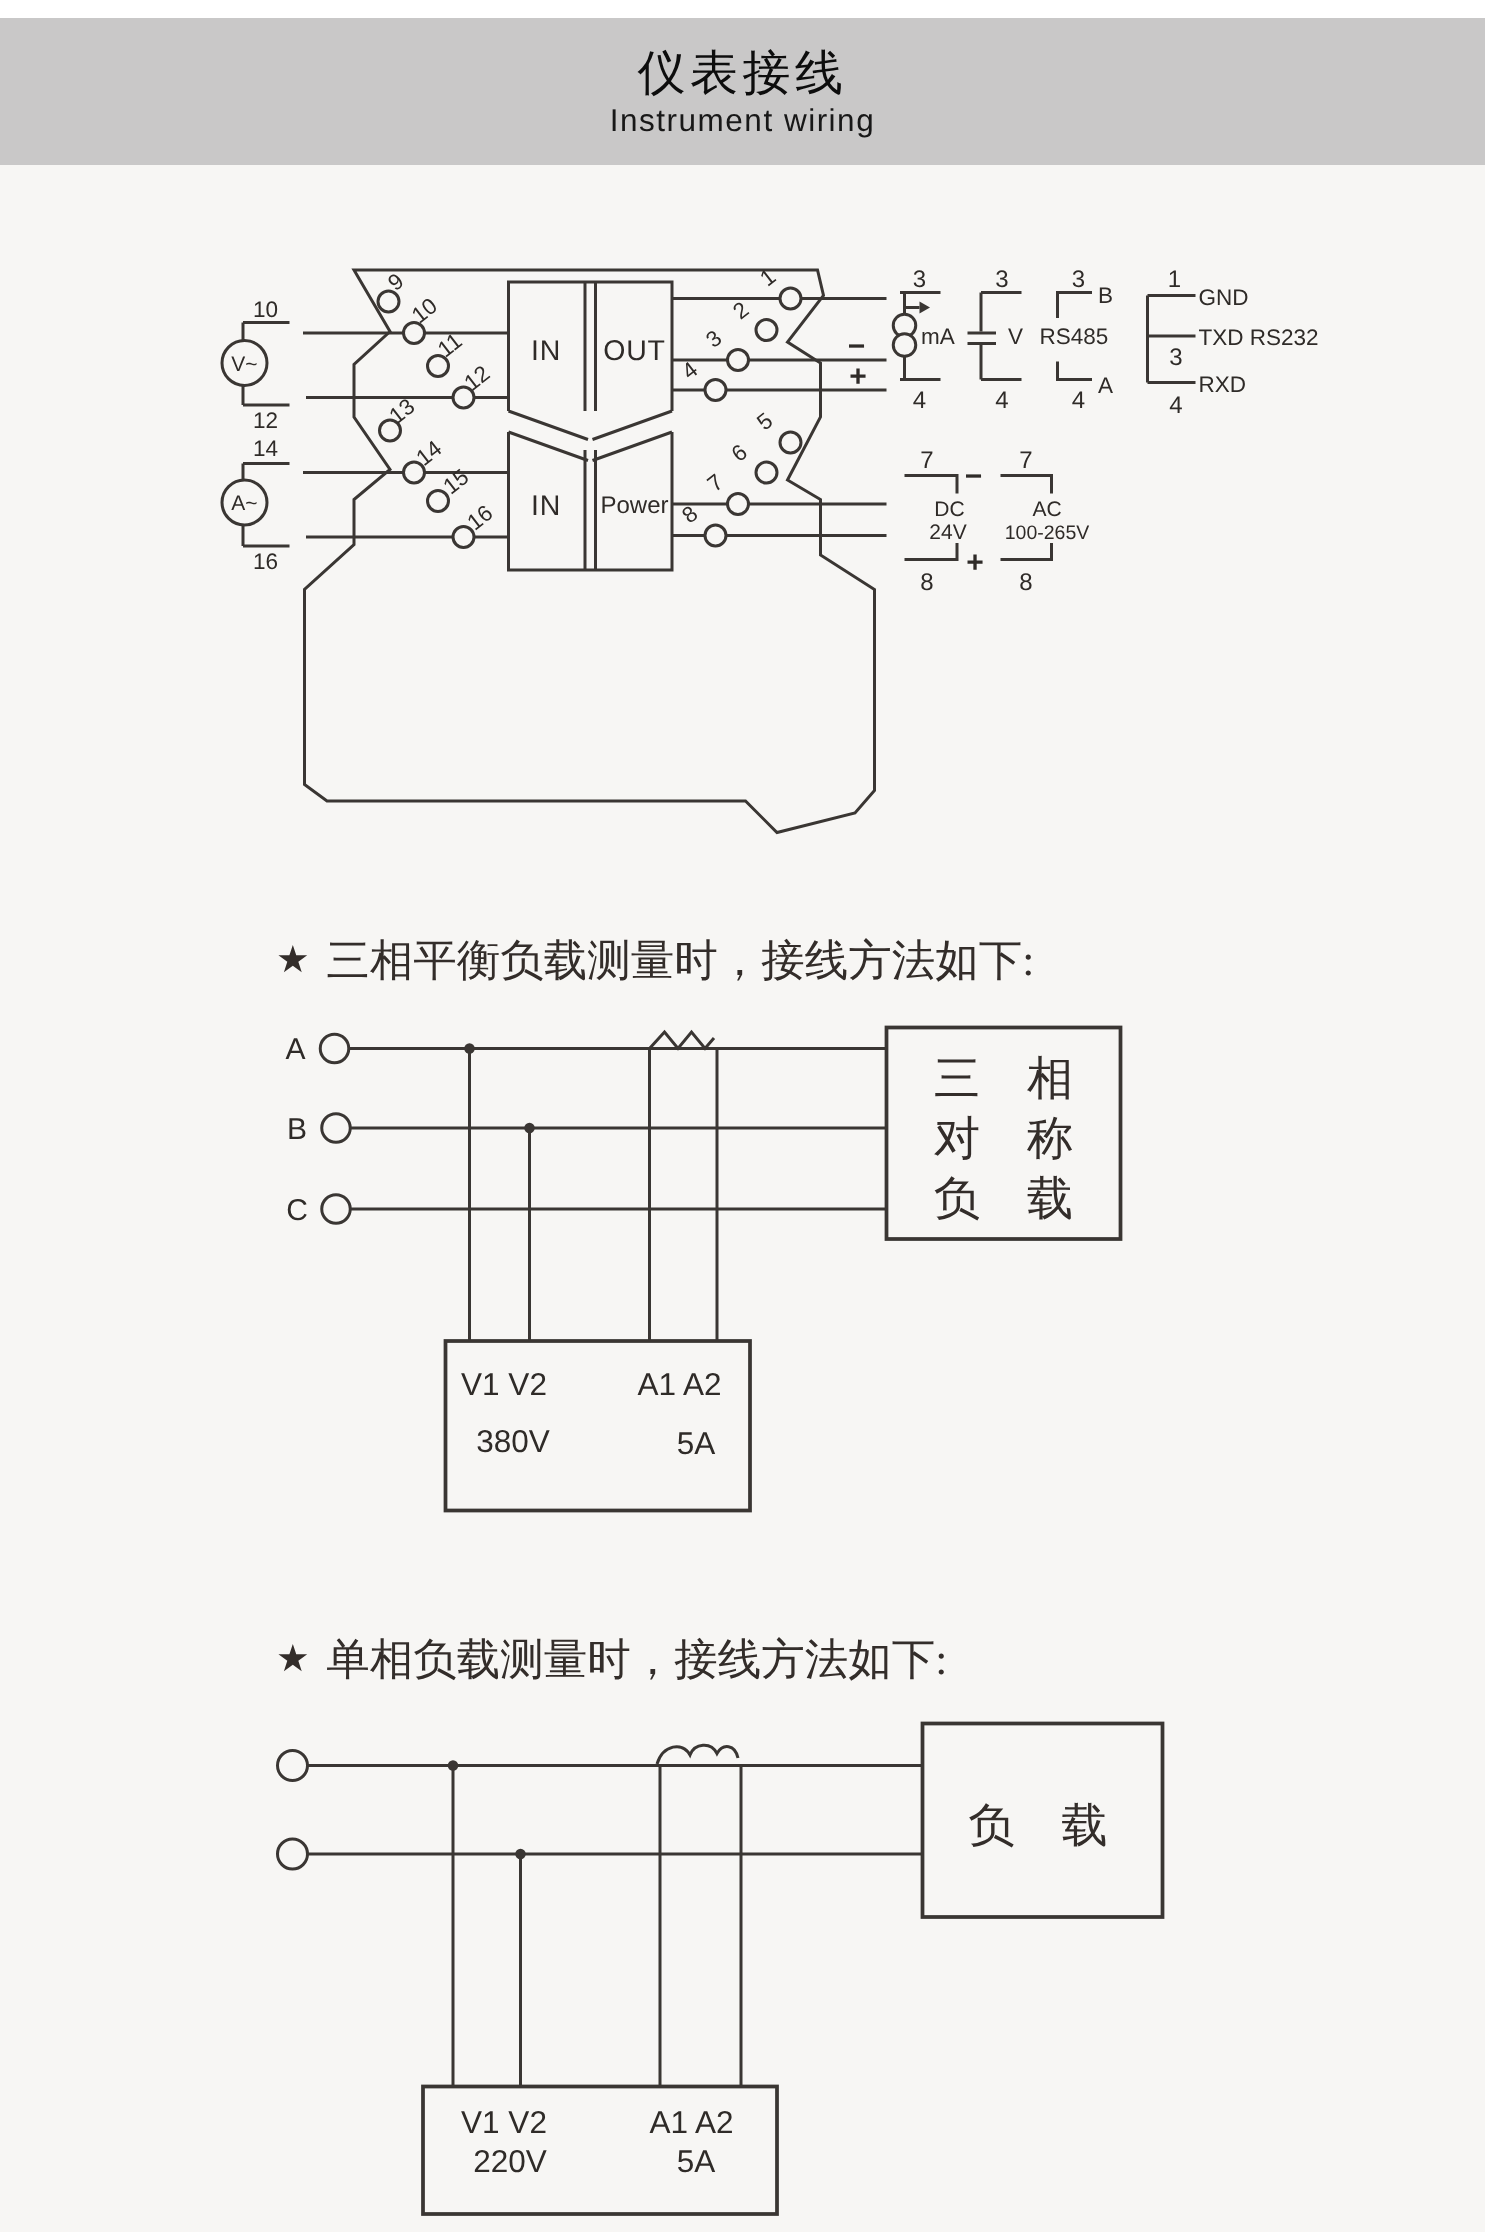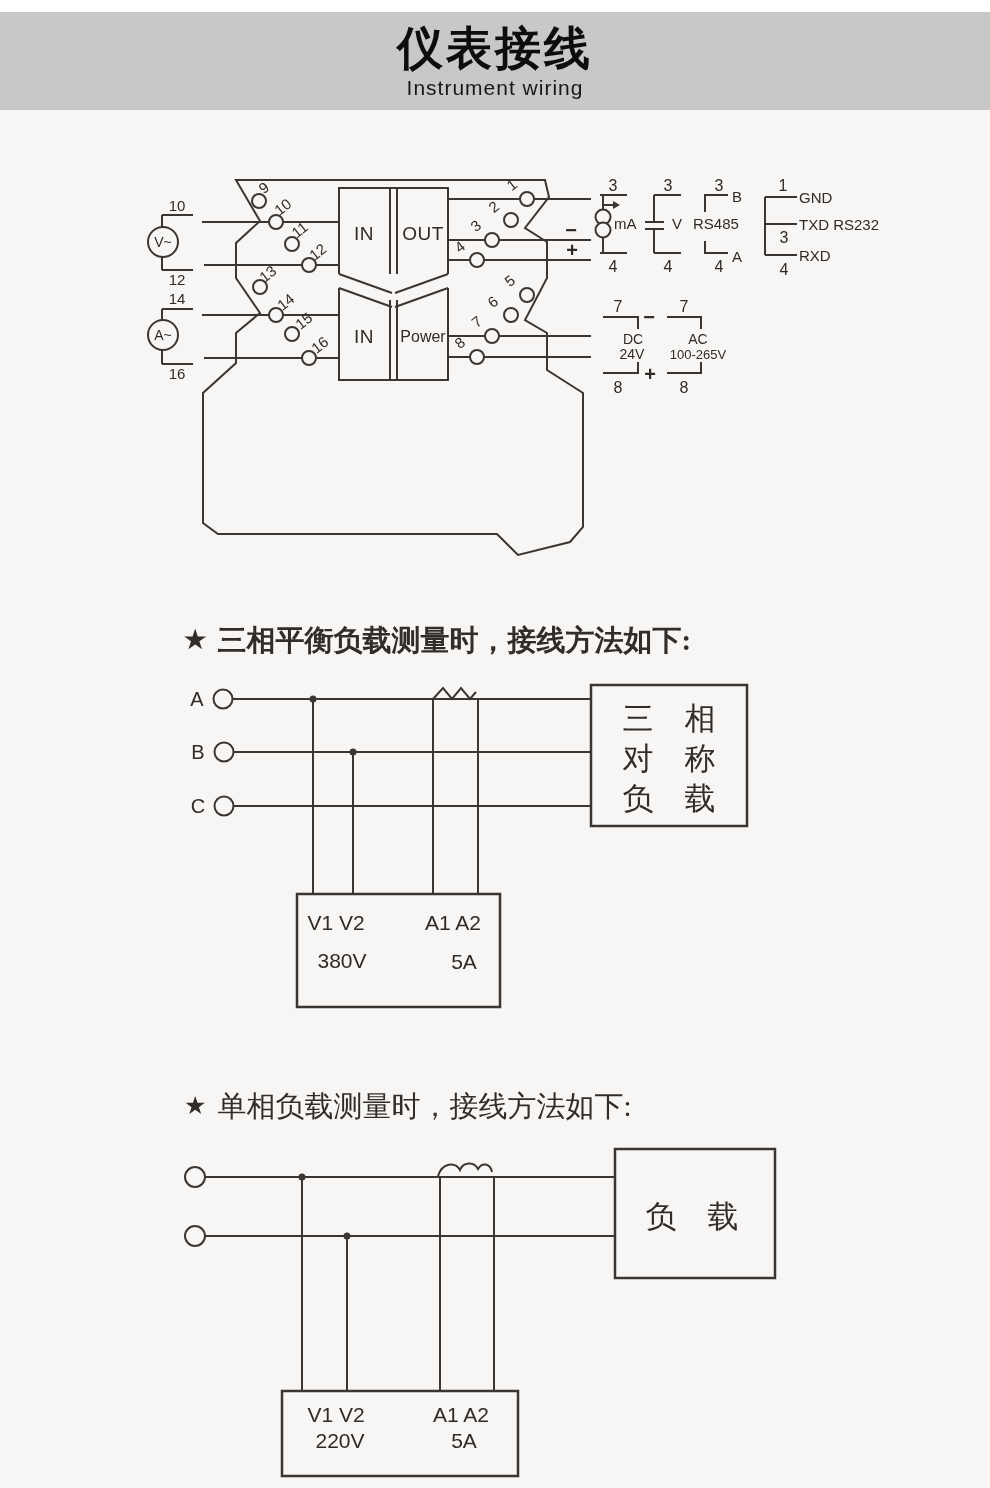--- a/index.html
+++ b/index.html
@@ -1,27 +1,27 @@
 <!DOCTYPE html>
 <html><head>
 <meta charset="utf-8">
 <style>
   html,body{margin:0;padding:0;}
   body{width:990px;height:1488px;background:#f7f6f4;position:relative;overflow:hidden;
        font-family:"Liberation Sans","DejaVu Sans",sans-serif;}
   .header-strip{position:absolute;top:0;left:0;width:990px;height:12px;background:#ffffff;}
   .header-band{position:absolute;top:12px;left:0;width:990px;height:98px;background:#c9c8c8;
                display:flex;flex-direction:column;align-items:center;justify-content:center;}
-  .header-title{font-size:46px;font-weight:bold;color:#0d0d0d;letter-spacing:3px;line-height:1;}
+  .header-title{font-size:32px;font-weight:normal;color:#0d0d0d;letter-spacing:3px;line-height:1;}
   .header-sub{font-size:21px;color:#181818;letter-spacing:1px;line-height:1;margin-top:6px;}
   .section-title{position:absolute;left:184px;white-space:nowrap;color:#332d2a;
                  font-family:"Liberation Serif","DejaVu Serif",serif;}
   .section-title .star{font-size:25px;margin-right:11px;vertical-align:2px;}
   .section-title .txt{font-size:29px;letter-spacing:0px;}
-  #t3{top:621px;font-weight:bold;}
+  #t3{top:621px;}
   #t1{top:1087px;}
   svg{position:absolute;top:0;left:0;}
   svg text{font-family:"Liberation Sans","DejaVu Sans",sans-serif;fill:#2f2b28;}
   .ln{stroke:#3a3633;stroke-width:2;fill:none;}
   .ln3{stroke:#3a3633;stroke-width:2.5;fill:none;}
   .term{stroke:#3a3633;stroke-width:2;fill:#f7f6f4;}
   .dot{fill:#3a3633;stroke:none;}
   .tc{text-anchor:middle;}
   .tl{text-anchor:start;}
   .n15{font-size:15px;}

